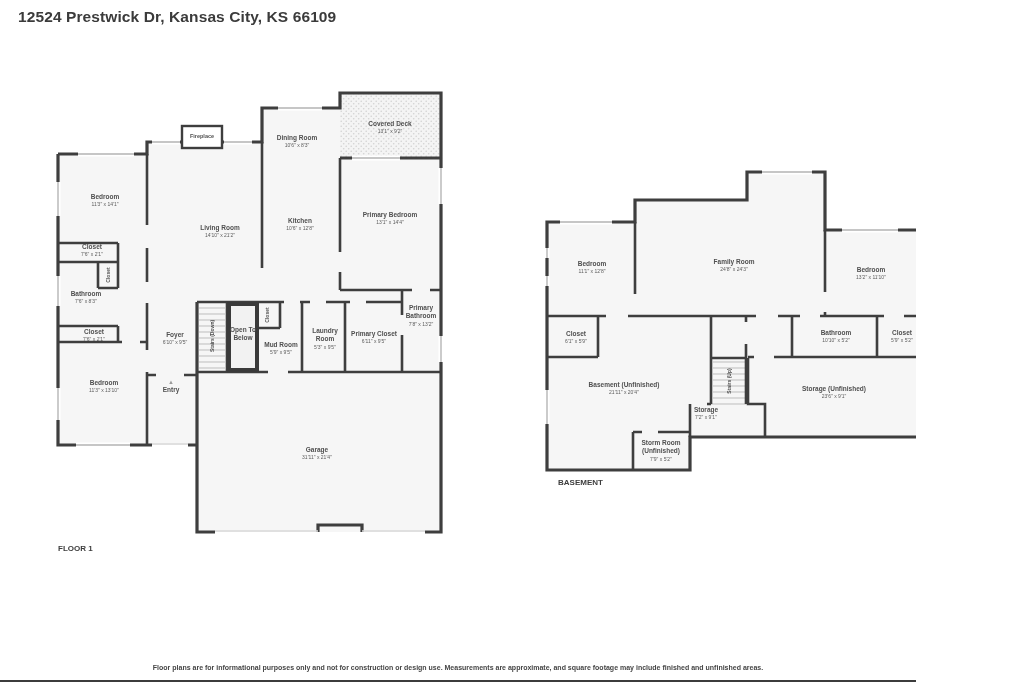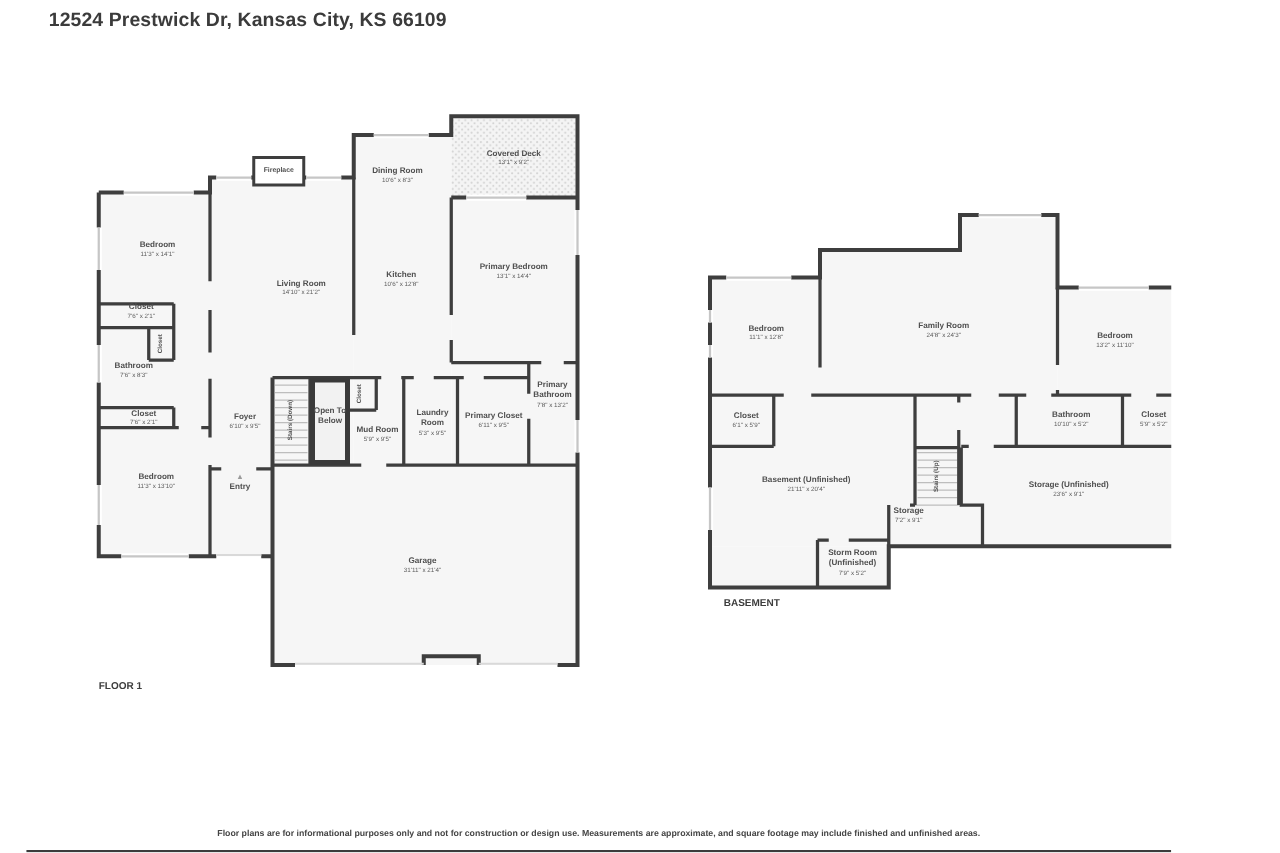--- a/index.html
+++ b/index.html
@@ -1,17 +1,17 @@
 <!DOCTYPE html>
 <html><head>
 <meta charset="utf-8">
 <style>
   html,body{margin:0;padding:0;background:#fff;}
   .canvas{position:relative;width:916px;height:682px;background:#ffffff;overflow:hidden;
-          font-family:"Liberation Sans","DejaVu Sans",sans-serif;margin-left:21px;}
+          font-family:"Liberation Sans","DejaVu Sans",sans-serif;}
   .title{position:absolute;left:18px;top:8px;font-size:15.5px;font-weight:700;color:#3b3b3b;letter-spacing:.1px;}
   svg.plan{position:absolute;left:0;top:0;}
   .lbl{position:absolute;transform:translate(-50%,-50%);text-align:center;color:#4f4f4f;line-height:1.3;}
   .lbl .nm{display:block;font-size:6.5px;font-weight:700;white-space:nowrap;}
   .lbl .dm{display:block;font-size:5px;font-weight:400;color:#5c5c5c;white-space:nowrap;}
   .lbl.wrap .nm{white-space:normal;}
   .lbl.vert{transform:translate(-50%,-50%) rotate(-90deg);}
   .lbl.vert .nm{font-size:5px;font-weight:600;}
   .lbl.sm .nm{font-size:5.5px;font-weight:600;}
   .arrow{display:block;font-size:6px;color:#9a9a9a;line-height:1;margin-bottom:1px;}

